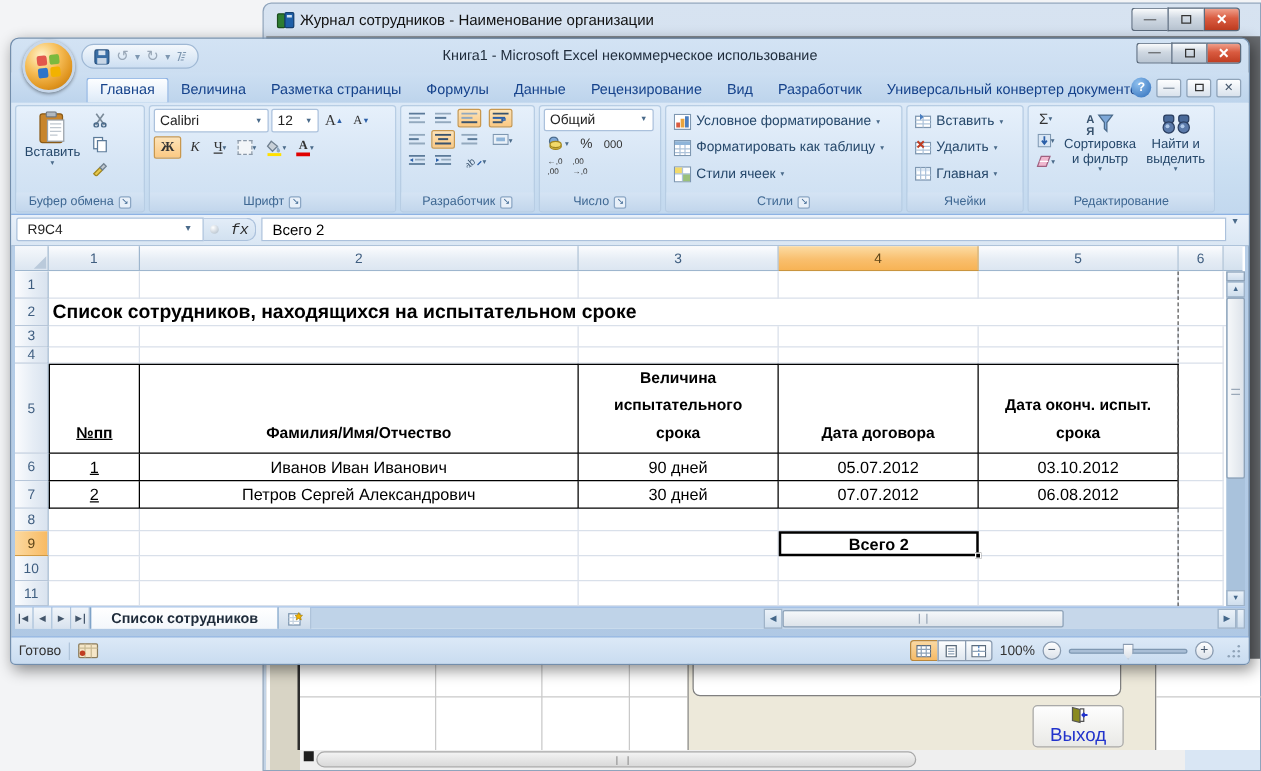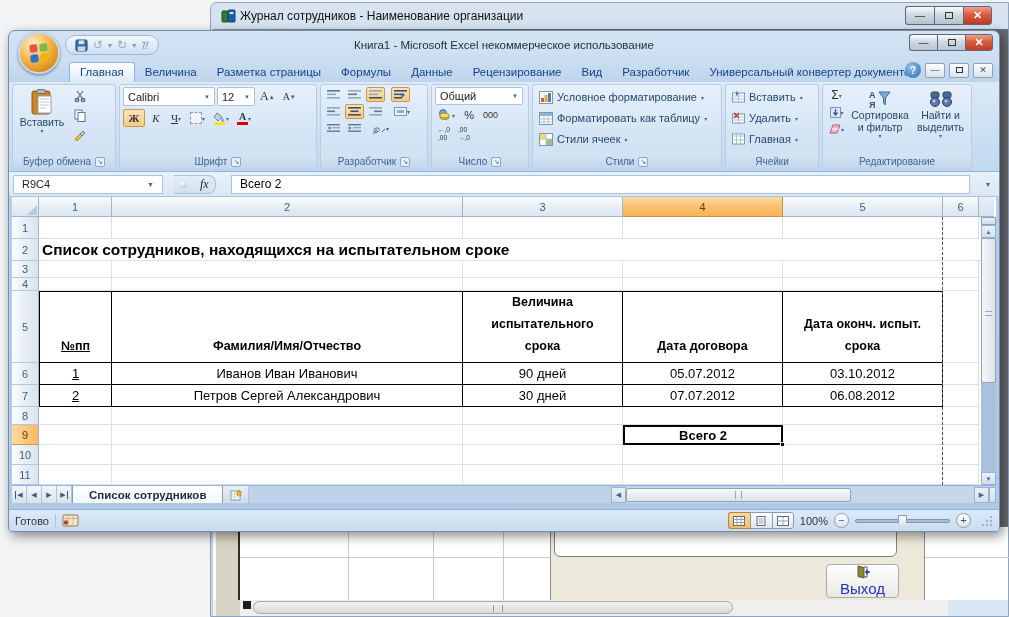--- a/index.html
+++ b/index.html
@@ -65,26 +65,26 @@
   .ibtn.on{background:linear-gradient(#FDE3B8,#FBC983);border-color:#C9984E;}
   .combo{background:#fff;border:1px solid #ABC1DC;border-radius:2px;display:flex;align-items:center;font-size:11px;color:#222;padding:0 4px;height:19px;}
   .combo .arr{margin-left:auto;font-size:6px;color:#4A6A8A;padding-left:4px;}
   .bold-k{font-weight:bold;font-family:"Liberation Serif",serif;}
   .ital-k{font-style:italic;font-family:"Liberation Serif",serif;}
   .und-k{text-decoration:underline;font-family:"Liberation Serif",serif;}
   .lbtn{display:flex;align-items:center;gap:4px;font-size:11px;color:#26486B;height:20px;padding:0 3px;white-space:nowrap;}
   .twoline{font-size:6.5px;line-height:1.1;color:#333;text-align:left;white-space:pre-line;}
 
   
-  .xl-formula{height:25px;background:linear-gradient(#E9F1FA,#DAE7F4);display:flex;align-items:center;padding:2px 4px;gap:11px;border-bottom:1px solid #AEC3DA;}
+  .xl-formula{height:25px;background:linear-gradient(#E9F1FA,#DAE7F4);display:flex;align-items:flex-start;padding:2px 4px;gap:0;border-bottom:1px solid #AEC3DA;}
   .namebox{width:150px;height:19px;background:#fff;border:1px solid #ABC1DC;border-radius:2px 0 0 2px;display:flex;align-items:center;font-size:11px;color:#222;padding:0 8px;}
   .namebox .arr{margin-left:auto;font-size:7px;color:#4A6A8A;}
   .fx-zone{width:42px;height:19px;background:linear-gradient(#E3EDF8,#D2E1F0);border:1px solid #ABC1DC;border-left:none;display:flex;align-items:center;justify-content:space-around;border-radius:0 8px 8px 0;}
   .fx-dot{width:7px;height:7px;border-radius:50%;background:radial-gradient(circle at 35% 30%,#fff,#AAB8C6);}
-  .fx{font-family:Liberation Serif, serif;font-style:italic;font-size:12px;color:#2A2A2A;}
+  .fx{font-family:Liberation Mono, monospace;font-style:italic;font-size:12px;color:#2A2A2A;}
   .fbar{flex:1;height:19px;background:#fff;border:1px solid #ABC1DC;margin-left:4px;display:flex;align-items:center;font-size:12px;color:#000;padding:0 8px;}
   .fexp{width:14px;font-size:7px;color:#4A6A8A;text-align:center;}
 
   
   .xl-body{background:#fff;margin:0 3px;}
   .colhdr{display:flex;height:20px;}
   .corner{width:27px;background:linear-gradient(#F5F8FB,#DCE6F1);border-right:1px solid #9EB6CE;border-bottom:1px solid #9EB6CE;position:relative;}
   .corner::after{content:"";position:absolute;right:1px;bottom:1px;border-left:10px solid transparent;border-bottom:10px solid #BACADB;}
   .ch{display:flex;align-items:center;justify-content:center;font-size:11px;color:#3F5E80;
       background:linear-gradient(#FBFCFE,#E6EDF5 55%,#DCE6F1);border-right:1px solid #9EB6CE;border-bottom:1px solid #9EB6CE;}

